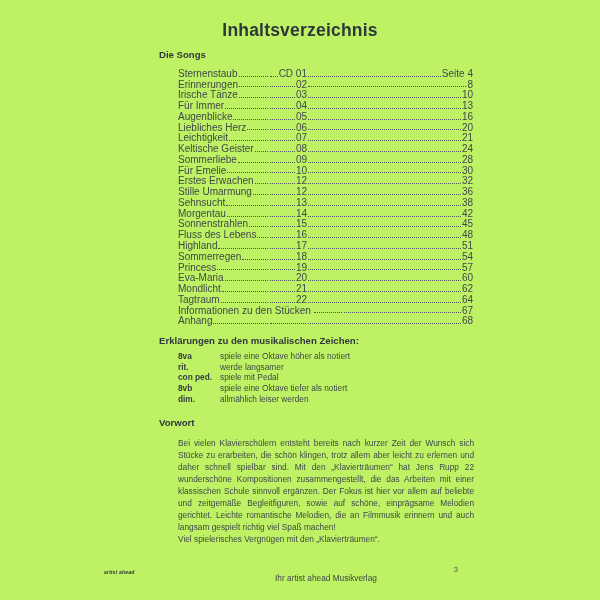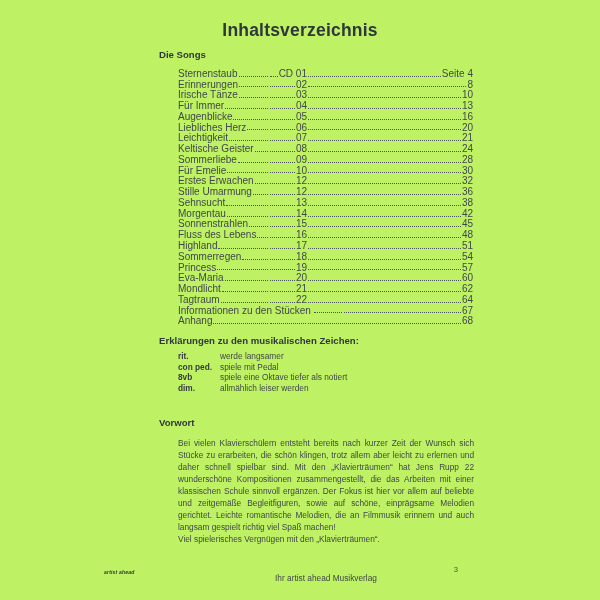--- a/index.html
+++ b/index.html
@@ -333,20 +333,24 @@
           <span class="leader"></span>
           <span class="pt">68</span>
         </span>
       </div>
     </div>
 
   <div class="sec-heading" id="symbols-heading">Erklärungen zu den musikalischen Zeichen:</div>
 
   <div class="symbols-list">
       <div class="symbol-row">
+        <span class="term">8va</span>
+        <span class="def">spiele eine Oktave höher als notiert</span>
+      </div>
+      <div class="symbol-row">
         <span class="term">rit.</span>
         <span class="def">werde langsamer</span>
       </div>
       <div class="symbol-row">
         <span class="term">con ped.</span>
         <span class="def">spiele mit Pedal</span>
       </div>
       <div class="symbol-row">
         <span class="term">8vb</span>
         <span class="def">spiele eine Oktave tiefer als notiert</span>

